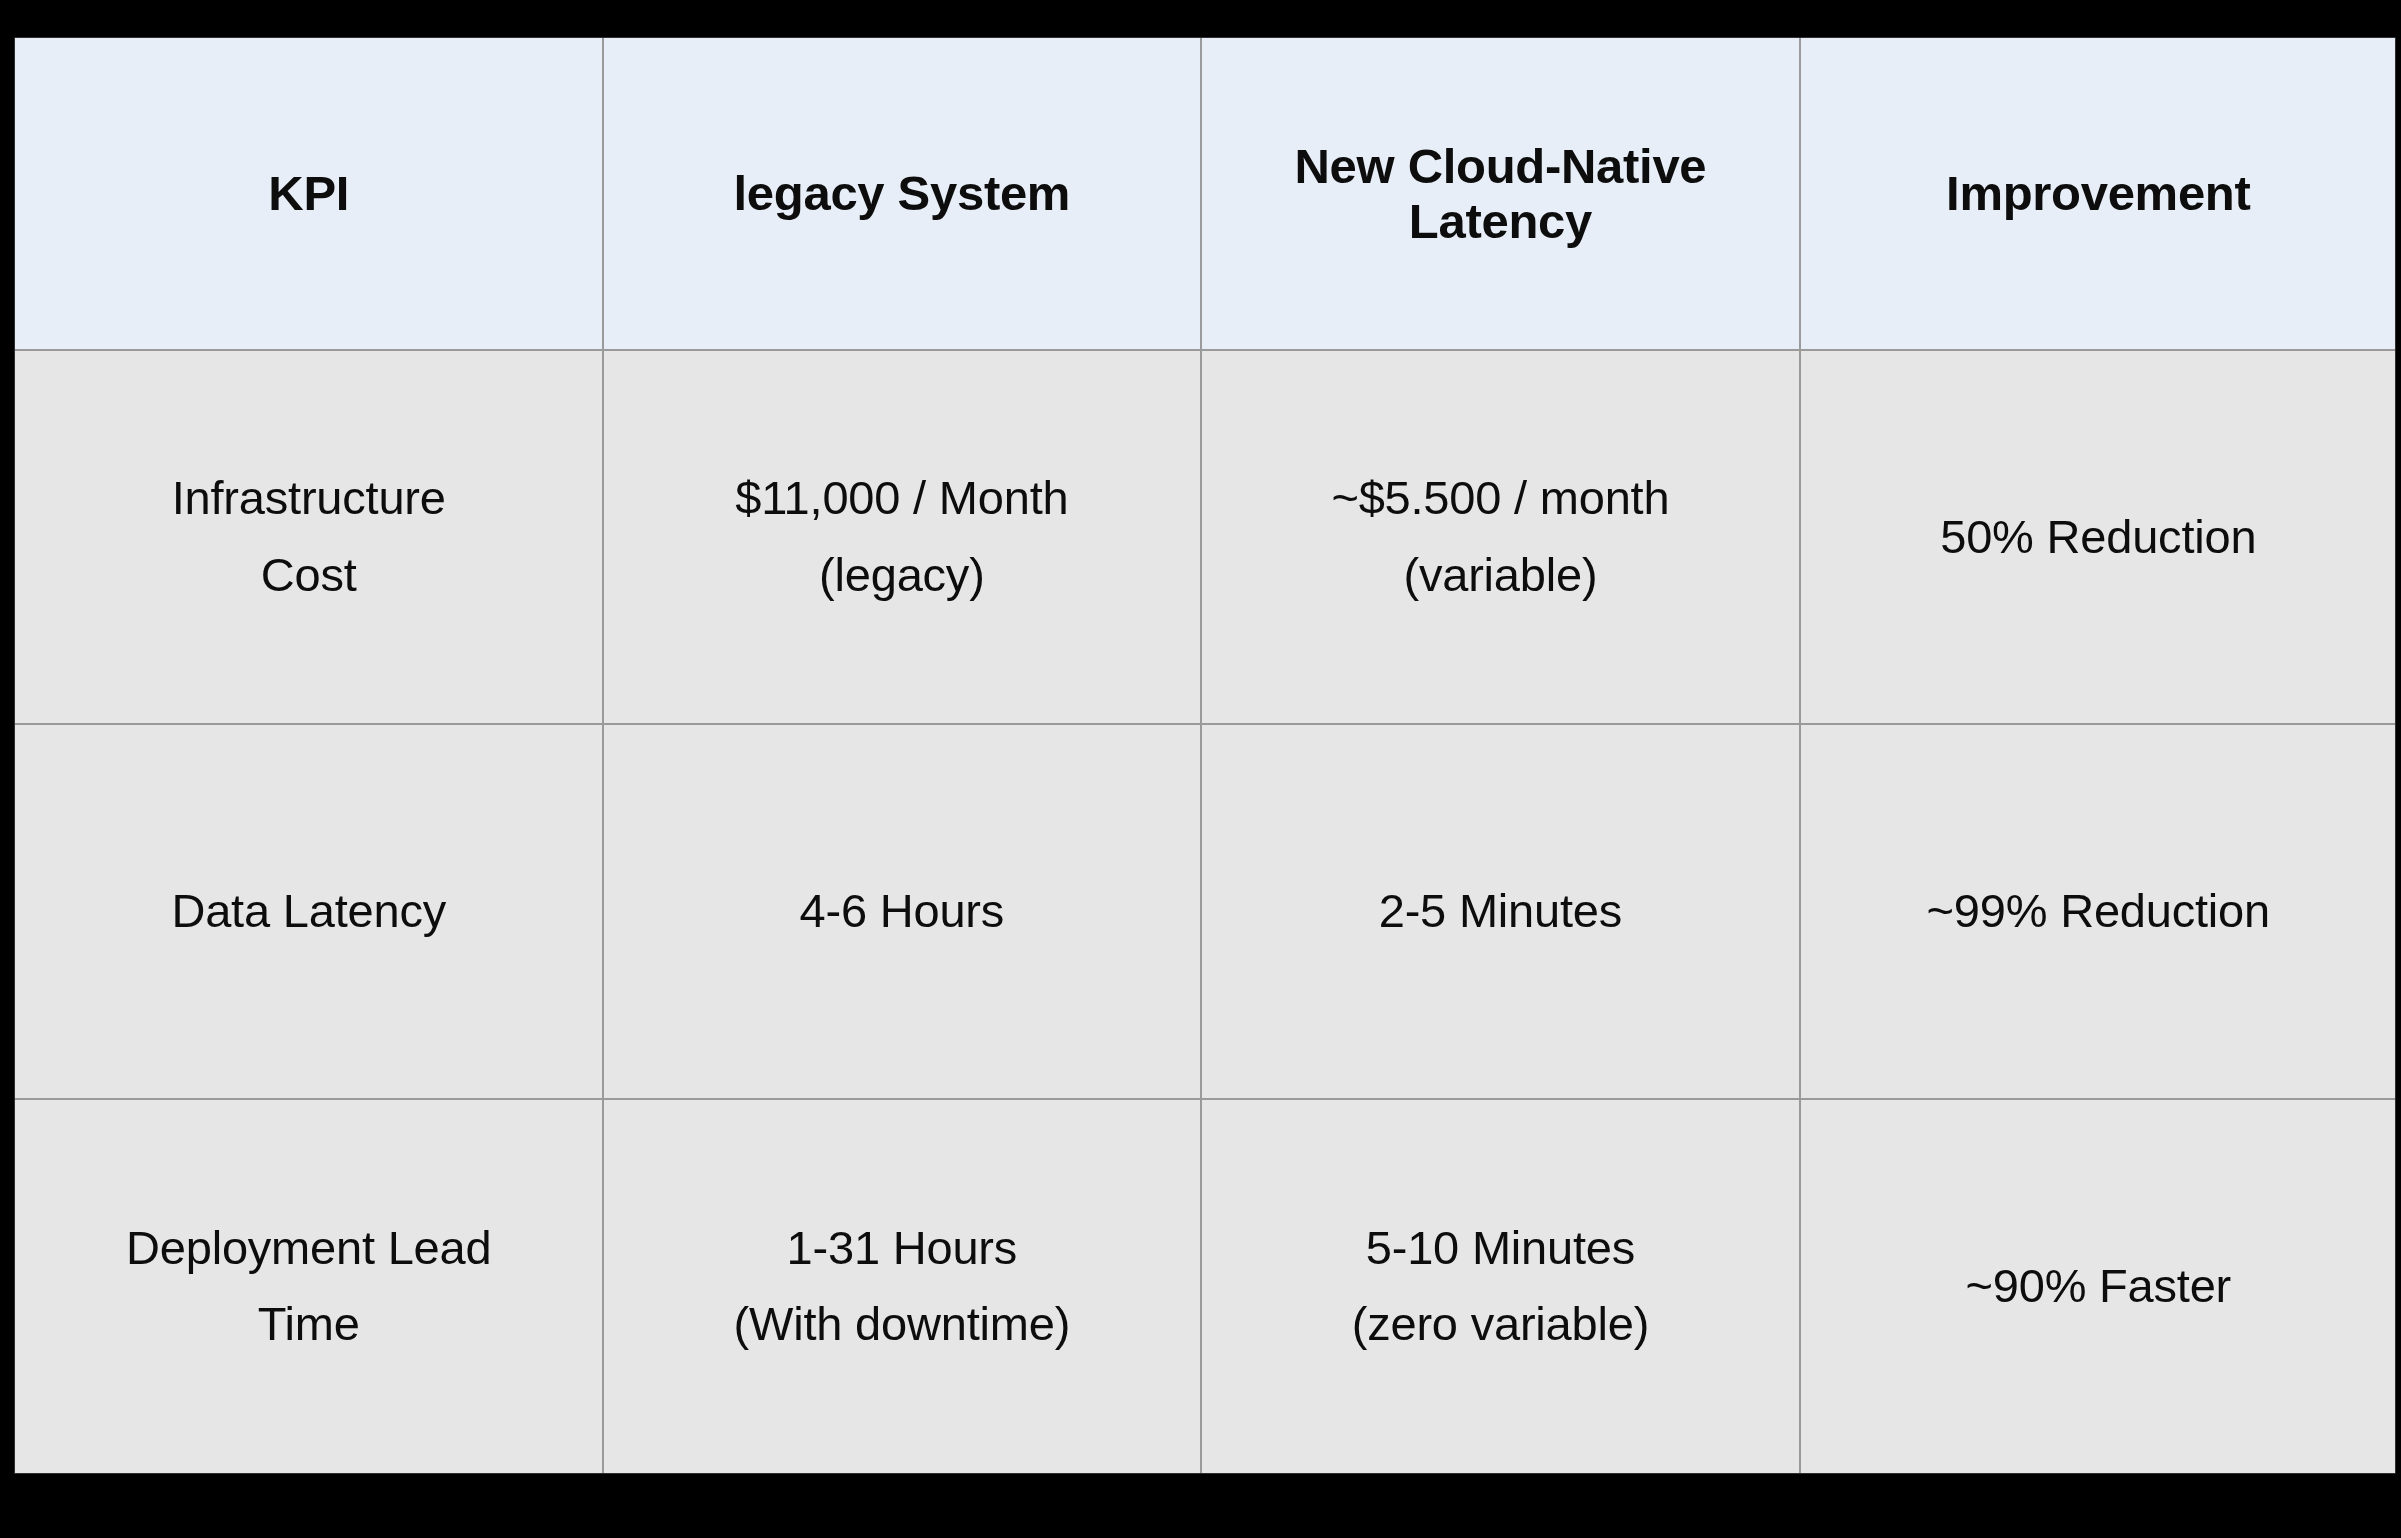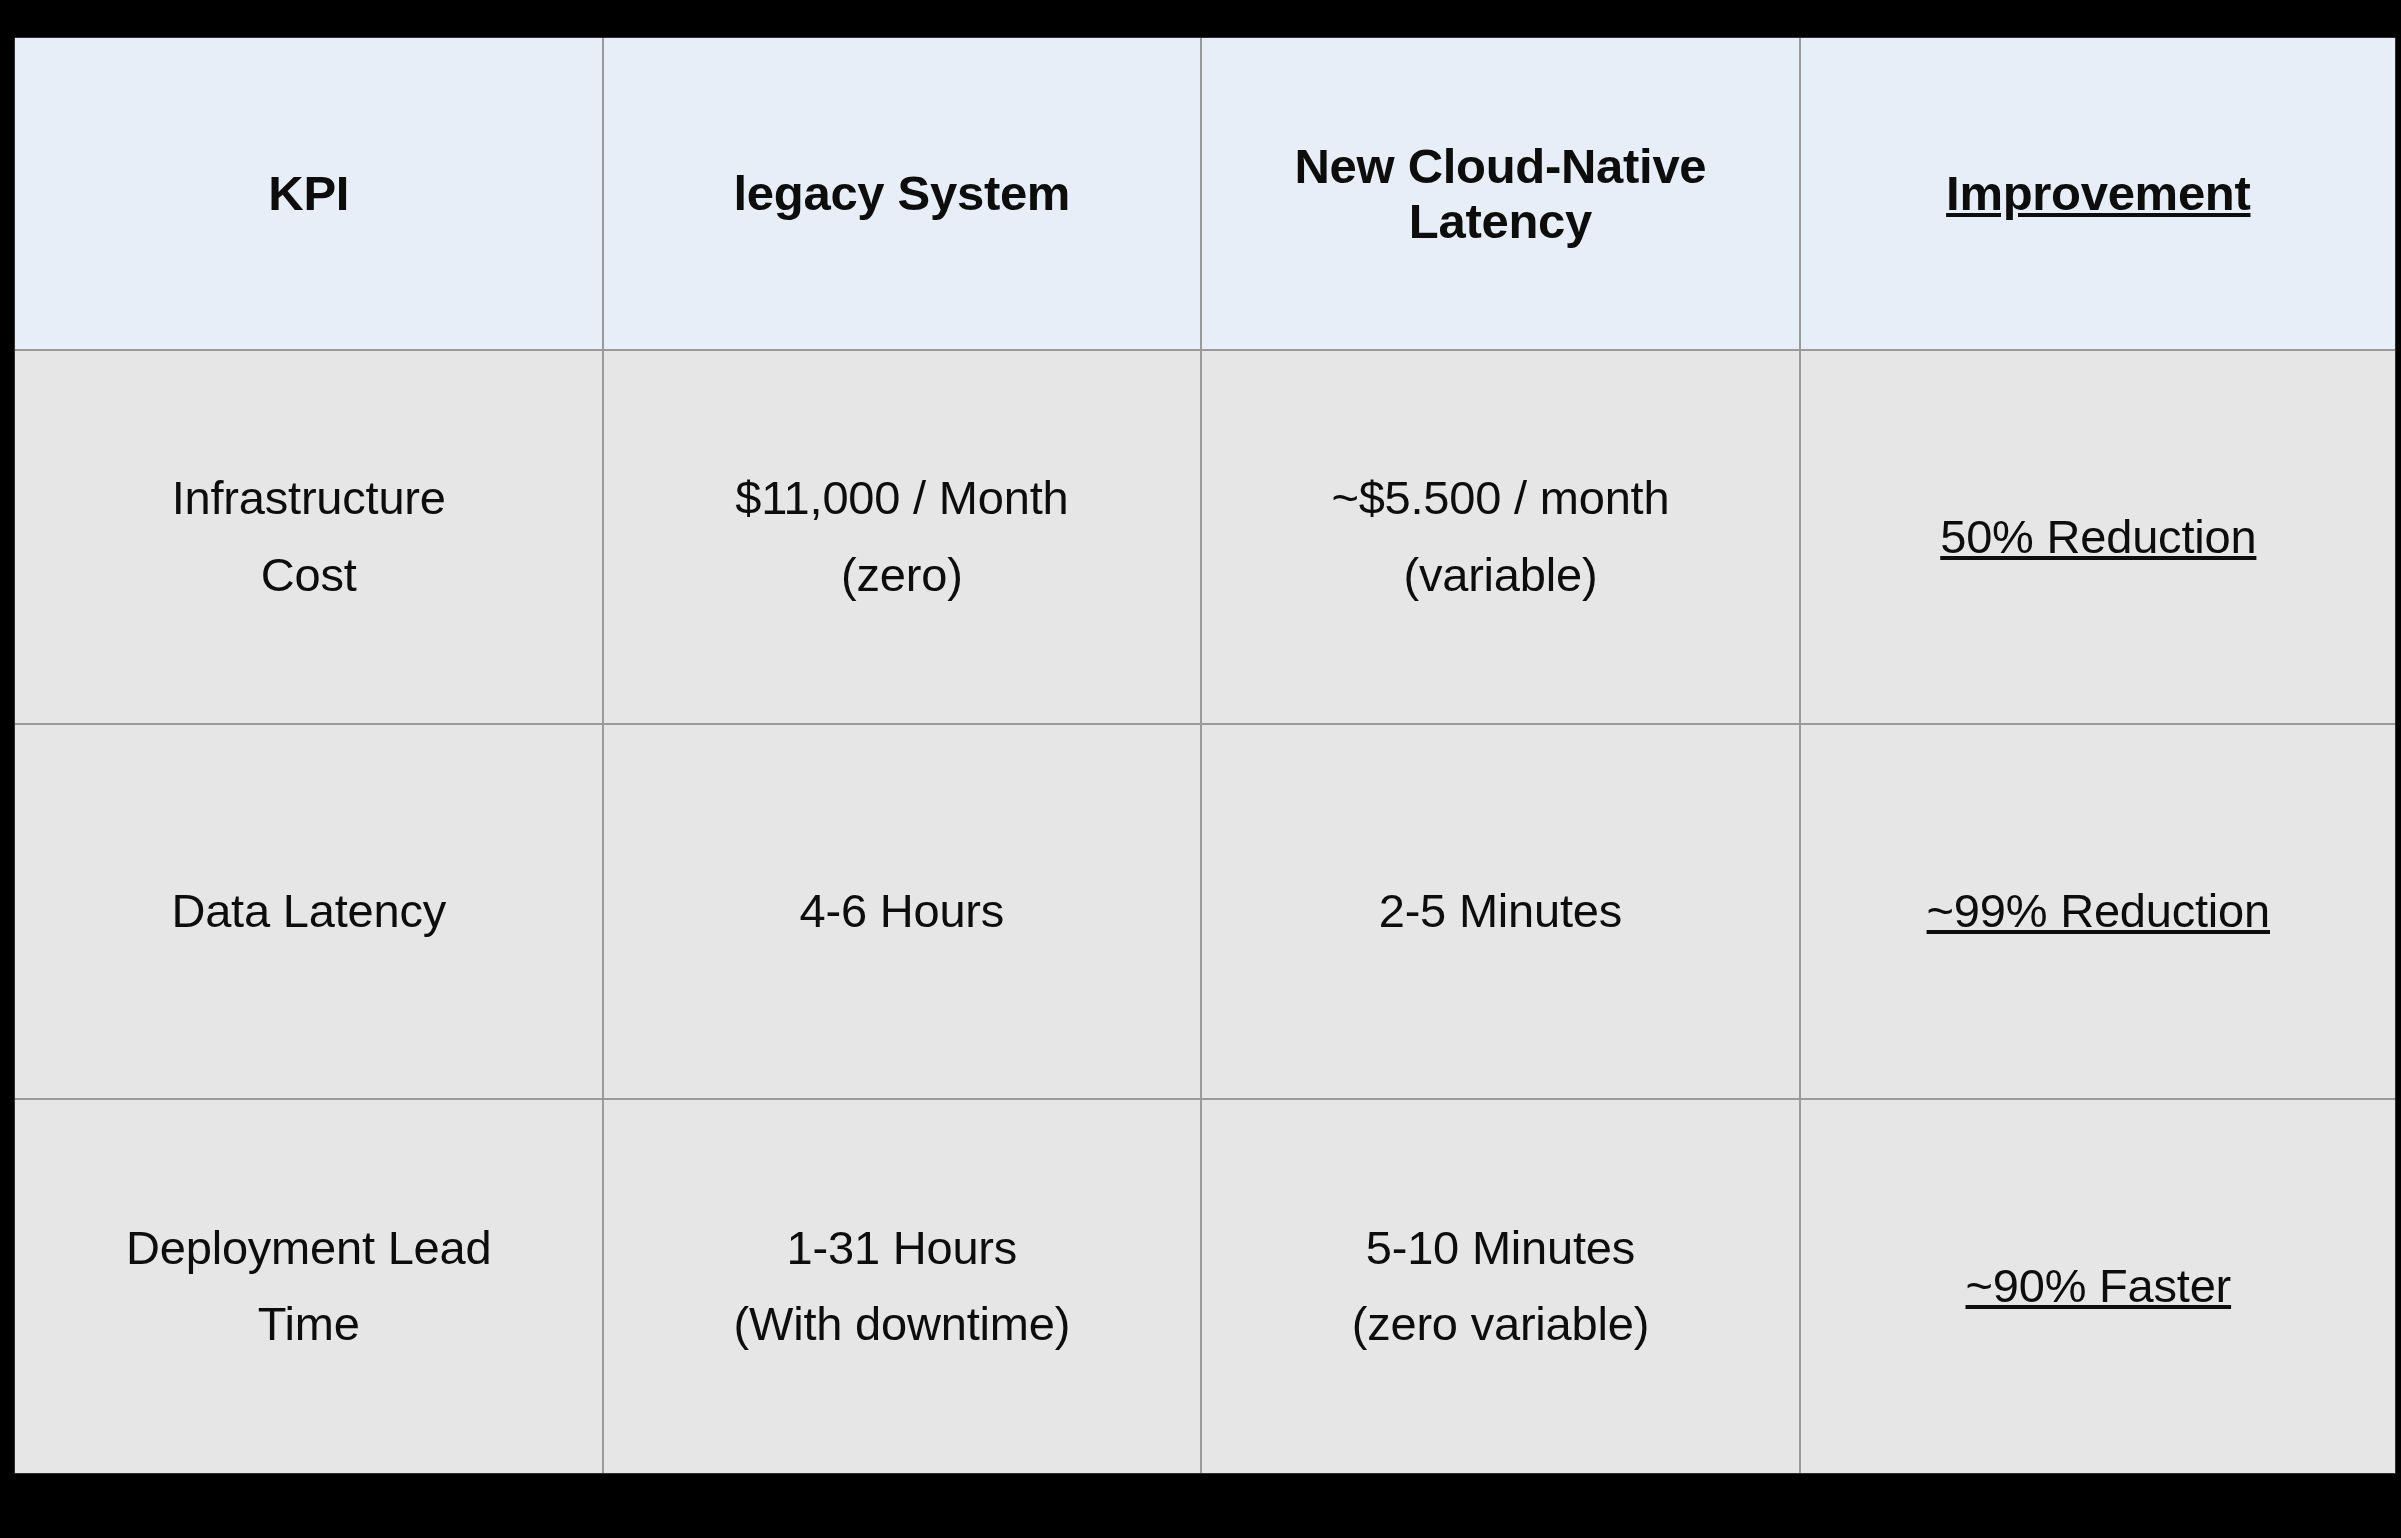--- a/index.html
+++ b/index.html
@@ -51,21 +51,21 @@
 
   th, td {
     text-align: center;
     vertical-align: middle;
     color: #0d0d0d;
     padding: 6.8px 17px;
     border-right: 2.5px solid #9a9a9a;
     border-bottom: 2.5px solid #9a9a9a;
     box-sizing: border-box;
   }
-  th:last-child, td:last-child { border-right: none; text-decoration: underline; }
+  th:last-child, td:last-child { border-right: none; }
   tbody tr:last-child td { border-bottom: none; }
 
   thead th {
     background: #e8eef7;
     font-weight: bold;
     font-size: 49px;
     line-height: 1.12;
     font-stretch: condensed;
     letter-spacing: -0.3px;
   }
@@ -104,21 +104,21 @@
       </thead>
       <tbody>
 
         <tr>
           <td>
             <span class="cell-line">Infrastructure</span>
             <span class="cell-line">Cost</span>
           </td>
           <td>
             <span class="cell-line">$11,000 / Month</span>
-            <span class="cell-line">(zero)</span>
+            <span class="cell-line">(legacy)</span>
           </td>
           <td>
             <span class="cell-line">~$5.500 / month</span>
             <span class="cell-line">(variable)</span>
           </td>
           <td>
             <span class="cell-line">50% Reduction</span>
           </td>
         </tr>
 

